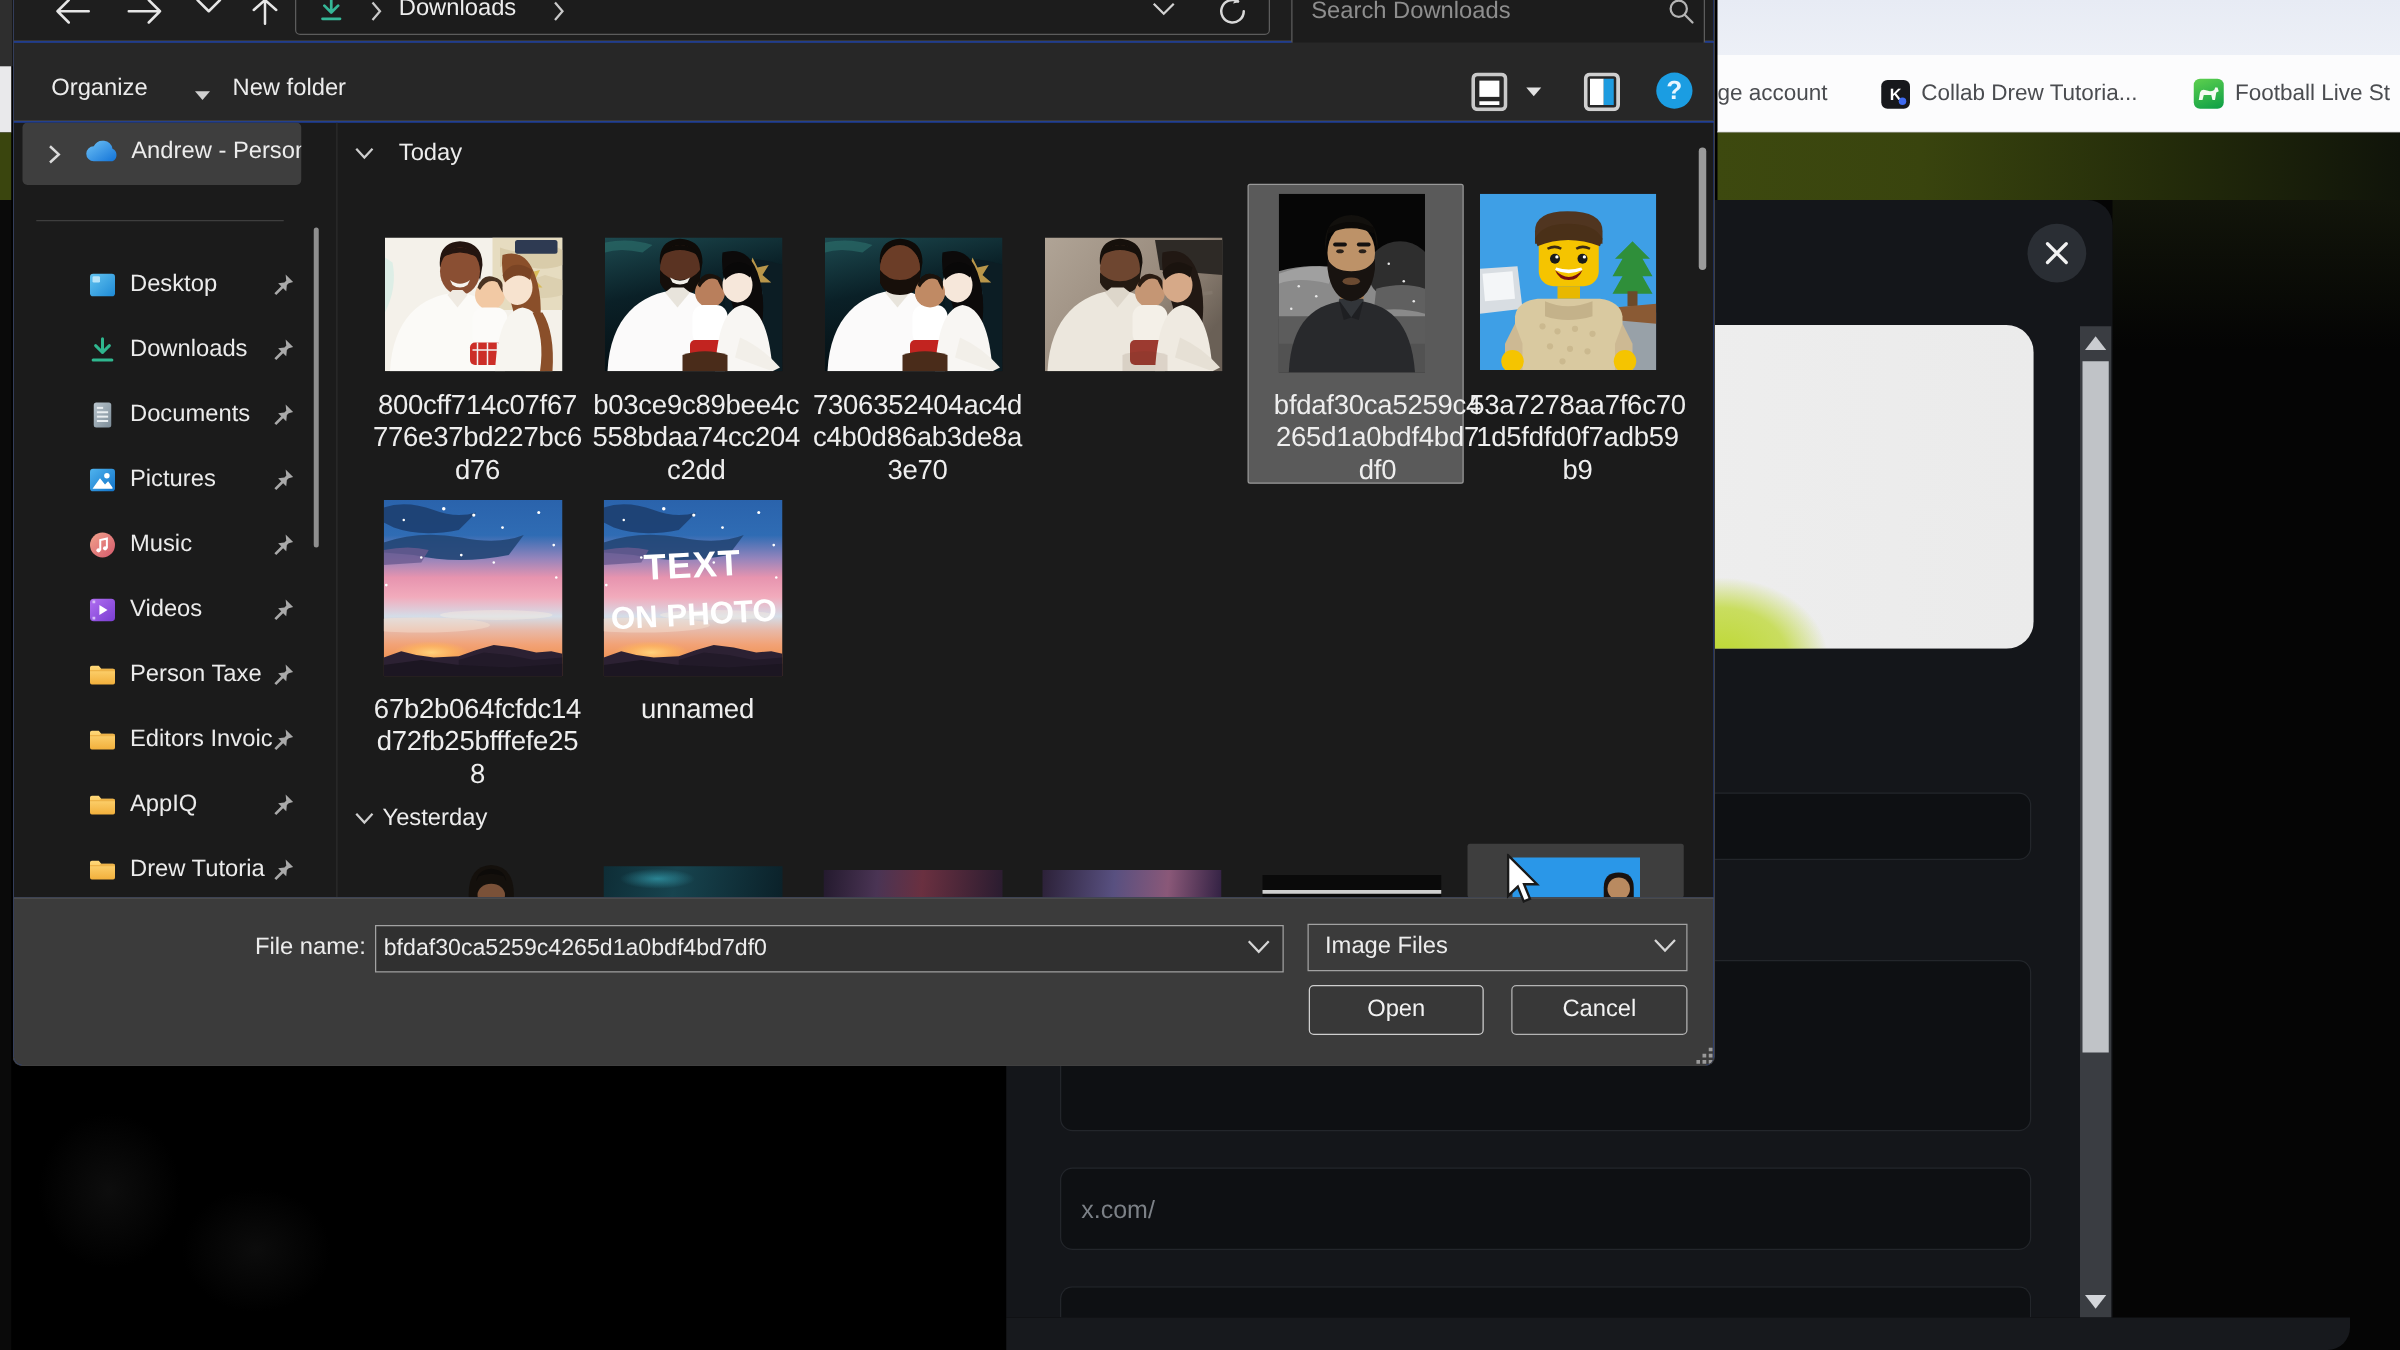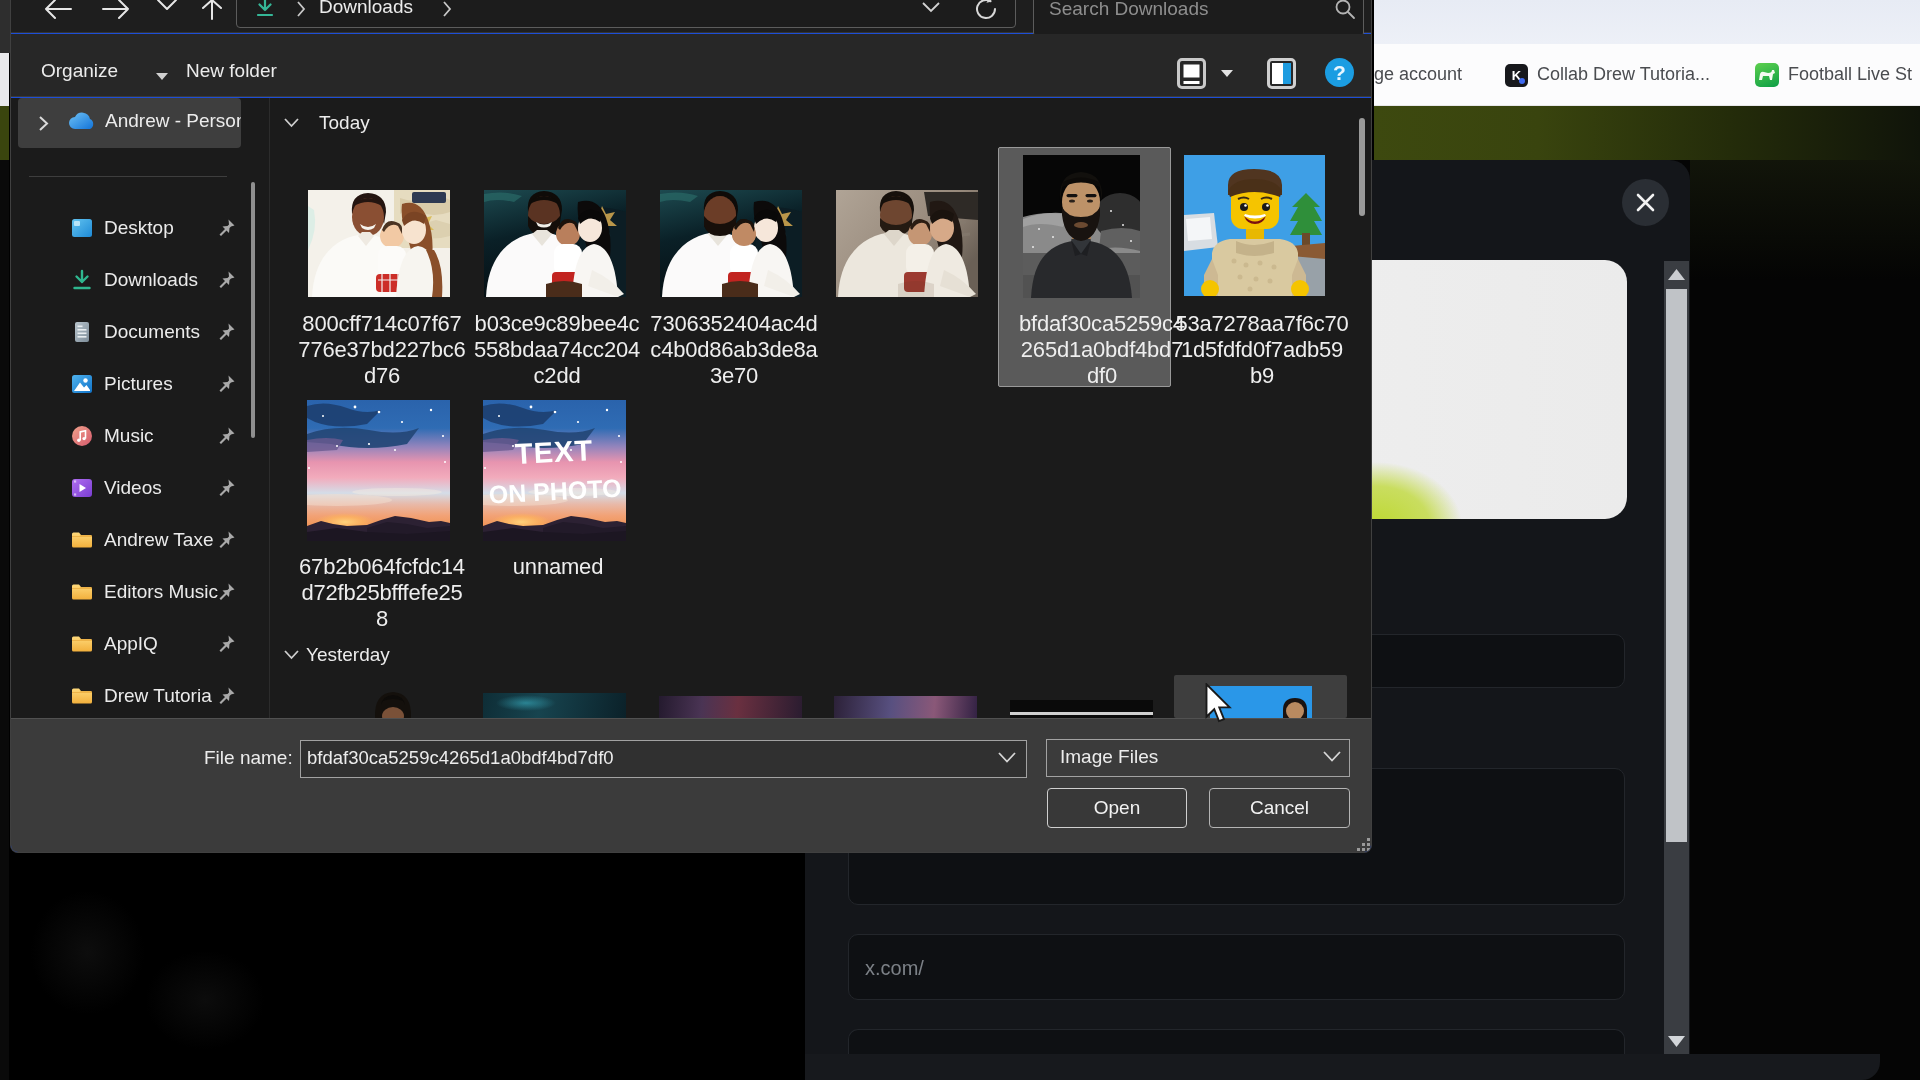--- a/index.html
+++ b/index.html
@@ -264,30 +264,30 @@
       <svg class="abs" style="left:60px;top:431px;" width="22" height="22" viewBox="0 0 22 22">
         <path d="M1 5 Q1 3.5 2.5 3.5 L8 3.5 L10 6 L19.5 6 Q21 6 21 7.5 L21 17 Q21 18.5 19.5 18.5 L2.5 18.5 Q1 18.5 1 17 Z" fill="url(#fol)"></path>
         <defs>
             <linearGradient id="fol" x1="0" y1="0" x2="0" y2="1">
               <stop offset="0" stop-color="#ffd97a"></stop>
               <stop offset="1" stop-color="#f2b03c"></stop>
             </linearGradient>
           </defs>
         <path d="M1 8 L21 8 L21 7.2 Q21 6 19.5 6 L10 6 L8.5 7 L1 7 Z" fill="#e8a83a" opacity="0.7"></path>
       </svg>
-      <div class="sideitem" style="top:416px;">Andrew Taxe</div>
+      <div class="sideitem" style="top:416px;">Person Taxe</div>
       <svg class="pin" style="left:206px;top:432px;" viewBox="0 0 19 19">
           <path d="M11.5 1.5 L17.5 7.5 L14 8.5 L12.5 10 L12 15 L9.5 12.5 L4 18 L2.5 16.5 L8 11 L5.5 8.5 L10.5 8 L12 6.5 Z" fill="#a9a9a9"></path>
         </svg>
 
       <svg class="abs" style="left:60px;top:483px;" width="22" height="22" viewBox="0 0 22 22">
         <path d="M1 5 Q1 3.5 2.5 3.5 L8 3.5 L10 6 L19.5 6 Q21 6 21 7.5 L21 17 Q21 18.5 19.5 18.5 L2.5 18.5 Q1 18.5 1 17 Z" fill="url(#fol)"></path>
         <path d="M1 8 L21 8 L21 7.2 Q21 6 19.5 6 L10 6 L8.5 7 L1 7 Z" fill="#e8a83a" opacity="0.7"></path>
       </svg>
-      <div class="sideitem" style="top:468px;">Editors Music</div>
+      <div class="sideitem" style="top:468px;">Editors Invoic</div>
       <svg class="pin" style="left:206px;top:484px;" viewBox="0 0 19 19">
           <path d="M11.5 1.5 L17.5 7.5 L14 8.5 L12.5 10 L12 15 L9.5 12.5 L4 18 L2.5 16.5 L8 11 L5.5 8.5 L10.5 8 L12 6.5 Z" fill="#a9a9a9"></path>
         </svg>
 
       <svg class="abs" style="left:60px;top:535px;" width="22" height="22" viewBox="0 0 22 22">
         <path d="M1 5 Q1 3.5 2.5 3.5 L8 3.5 L10 6 L19.5 6 Q21 6 21 7.5 L21 17 Q21 18.5 19.5 18.5 L2.5 18.5 Q1 18.5 1 17 Z" fill="url(#fol)"></path>
         <path d="M1 8 L21 8 L21 7.2 Q21 6 19.5 6 L10 6 L8.5 7 L1 7 Z" fill="#e8a83a" opacity="0.7"></path>
       </svg>
       <div class="sideitem" style="top:520px;">AppIQ</div>
       <svg class="pin" style="left:206px;top:536px;" viewBox="0 0 19 19">

